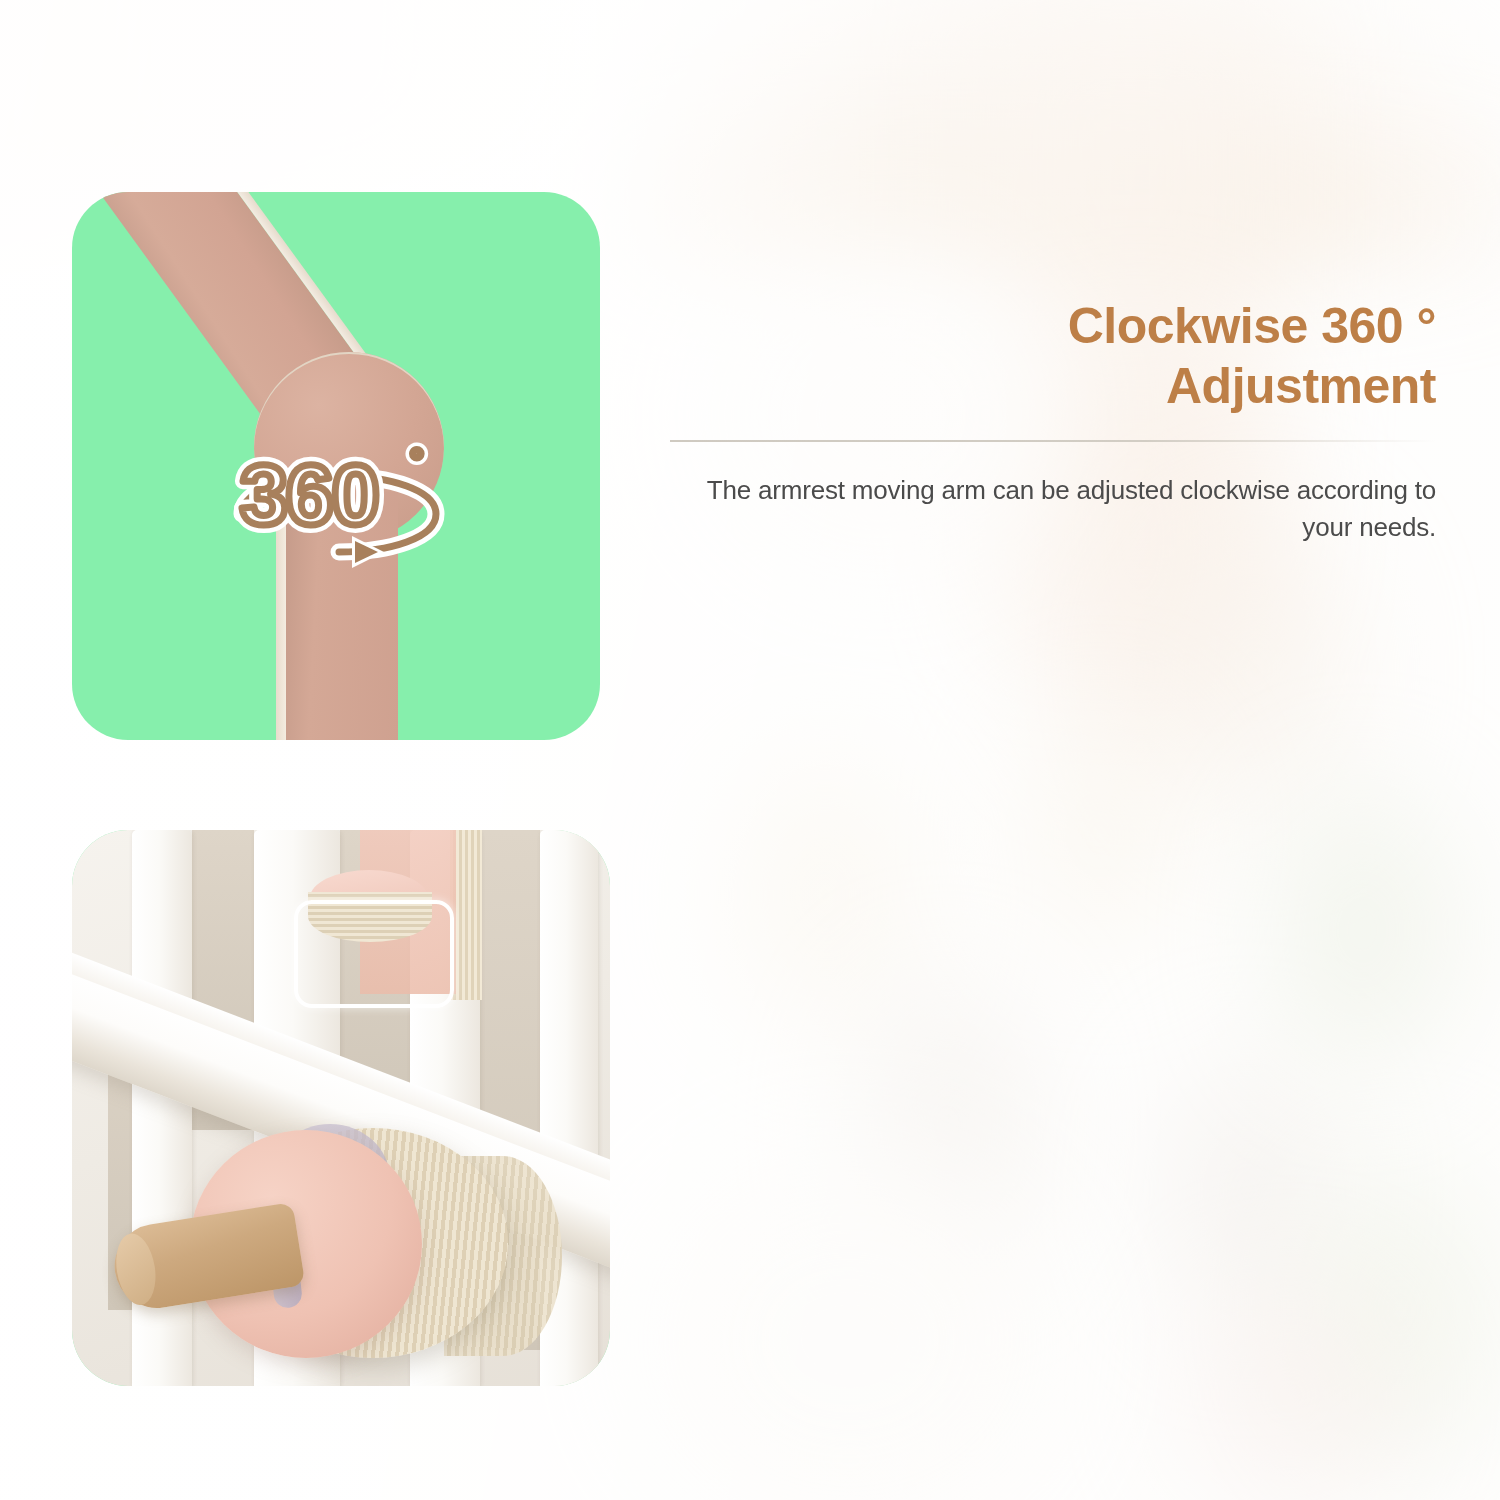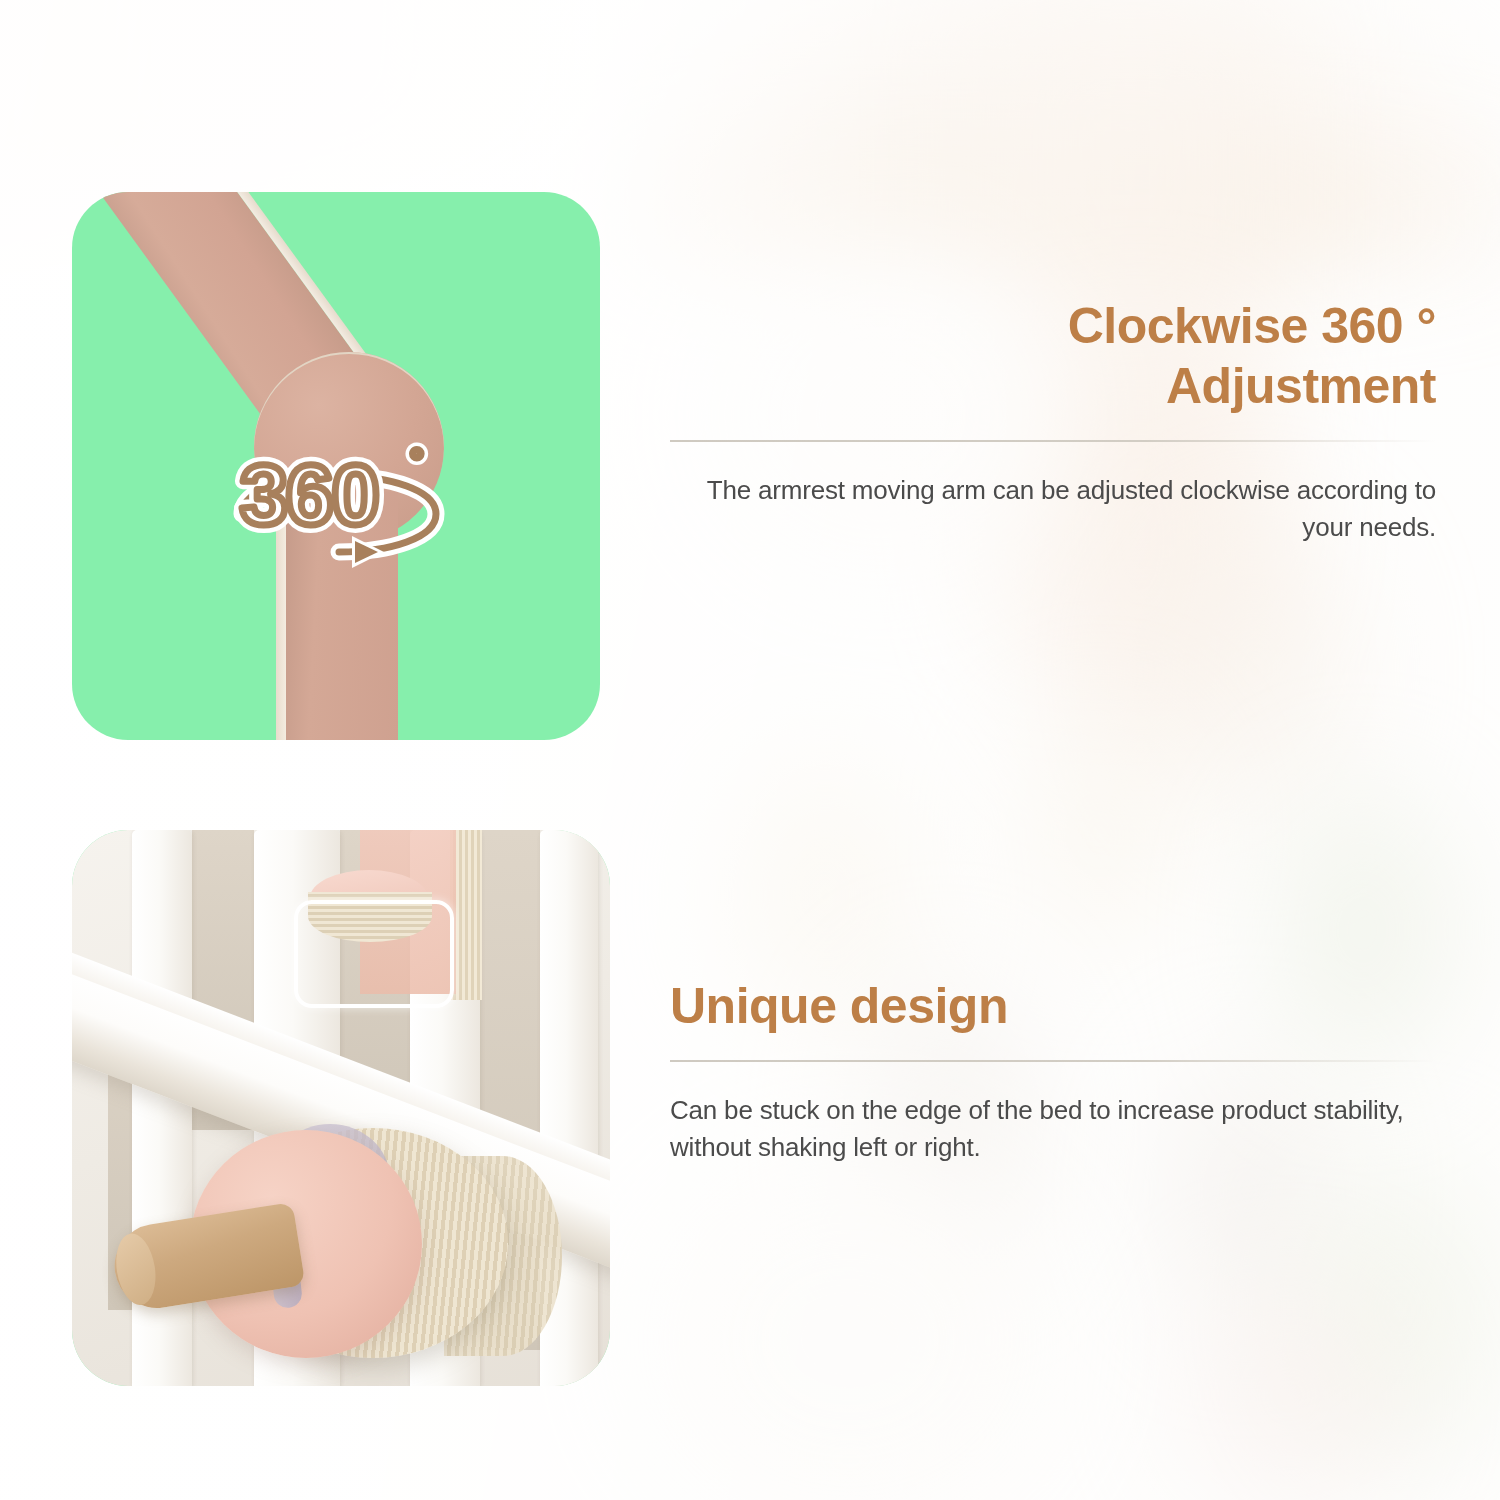--- a/index.html
+++ b/index.html
@@ -374,19 +374,14 @@
     <div class="peg"></div>
   </div>
 
   <div class="feature" id="feature-1">
     <div class="feature-title">Clockwise 360 °
 Adjustment</div>
     <div class="feature-divider"></div>
     <div class="feature-body">The armrest moving arm can be adjusted clockwise according to your needs.</div>
   </div>
 
-  <div class="feature" id="feature-2">
-    <div class="feature-title">Unique design</div>
-    <div class="feature-divider"></div>
-    <div class="feature-body">Can be stuck on the edge of the bed to increase product stability, without shaking left or right.</div>
-  </div>
 
 </div>
 
 </body></html>

